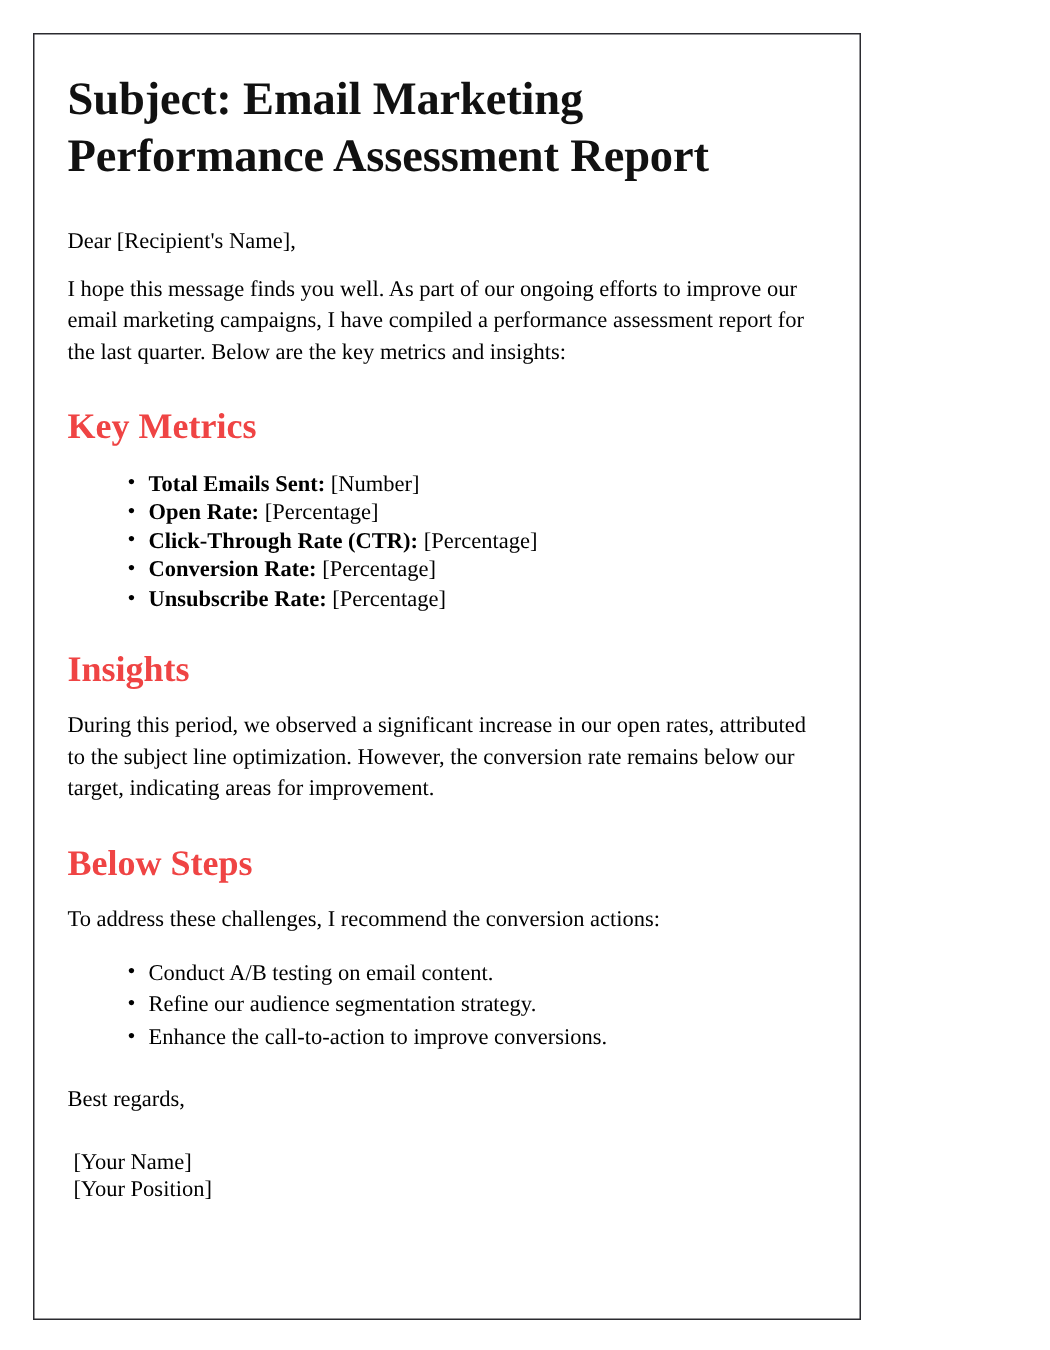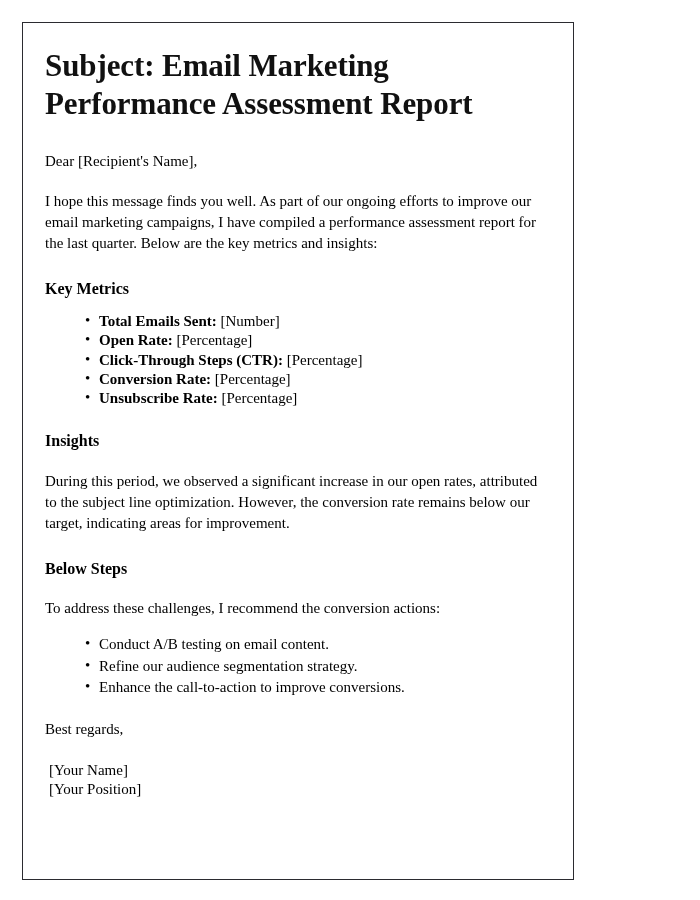--- a/index.html
+++ b/index.html
@@ -42,30 +42,30 @@
 
   .salutation {
     font-size: 15px;
     line-height: 1.35;
     margin: 28px 0 0 0;
   }
 
   .body-para {
     font-size: 15px;
     line-height: 1.42;
-    margin: 20px 0 0 0;
+    margin: 12px 0 0 0;
     text-align: left;
   }
 
   .section-heading {
-    font-size: 16px;
+    font-size: 24px;
     font-weight: bold;
     line-height: 1.2;
     margin: 24px 0 0 0;
-    color: #000000;
+    color: #ef4444;
   }
 
   .bullet-list {
     margin: 14px 0 12px 0;
     padding: 0 0 0 40px;
     list-style: none;
   }
 
   .bullet-list li {
     font-size: 15px;
@@ -133,21 +133,21 @@
     <ul class="bullet-list">
       <li>
         <span class="metric-label">Total Emails Sent:</span>
         <span class="metric-value">[Number]</span>
       </li>
       <li>
         <span class="metric-label">Open Rate:</span>
         <span class="metric-value">[Percentage]</span>
       </li>
       <li>
-        <span class="metric-label">Click-Through Steps (CTR):</span>
+        <span class="metric-label">Click-Through Rate (CTR):</span>
         <span class="metric-value">[Percentage]</span>
       </li>
       <li>
         <span class="metric-label">Conversion Rate:</span>
         <span class="metric-value">[Percentage]</span>
       </li>
       <li>
         <span class="metric-label">Unsubscribe Rate:</span>
         <span class="metric-value">[Percentage]</span>
       </li>

